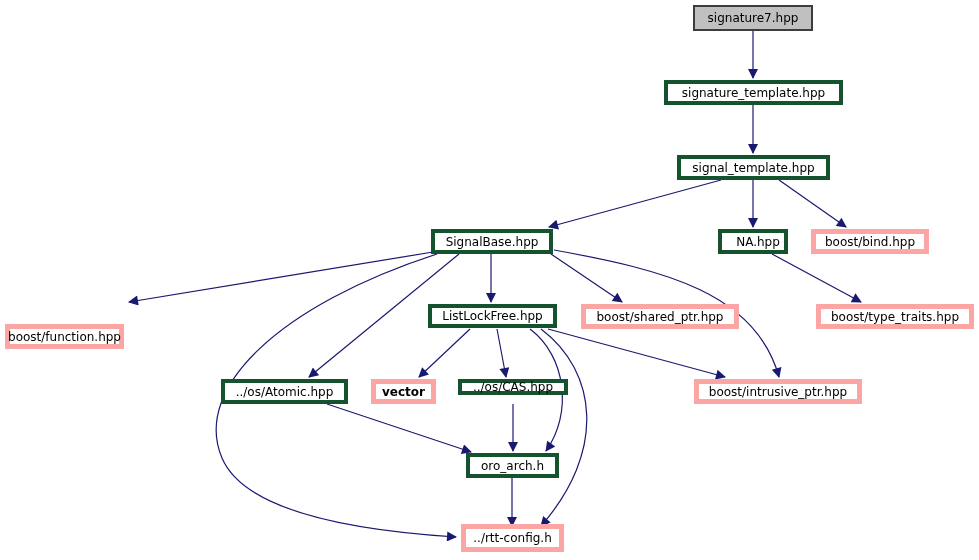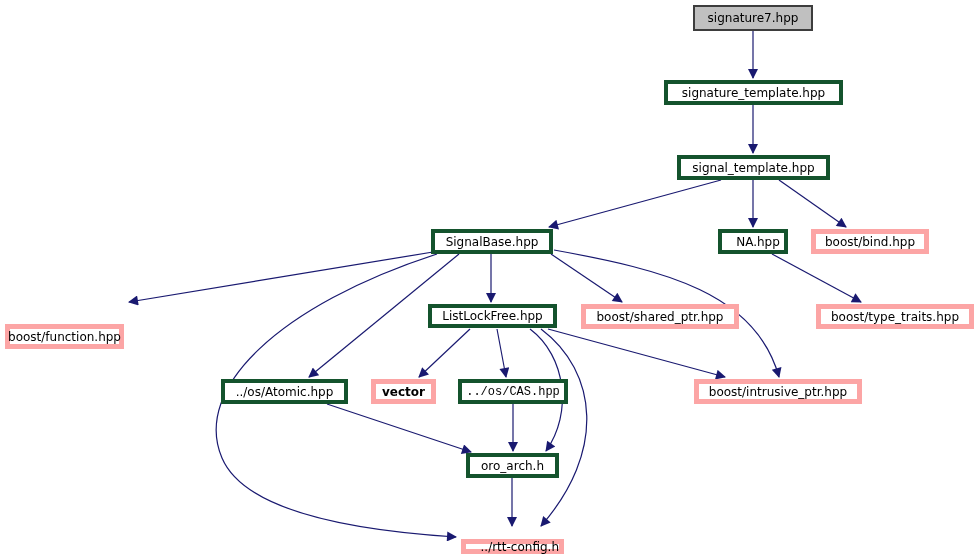--- a/index.html
+++ b/index.html
@@ -86,25 +86,25 @@
     </div>
     <div class="node external" style="left: 816px; top: 304px; width: 158px; height: 25px;">
       <span>boost/type_traits.hpp</span>
     </div>
     <div class="node internal" style="left: 221px; top: 379px; width: 127px; height: 25px;">
       <span>../os/Atomic.hpp</span>
     </div>
     <div class="node external" style="left: 371px; top: 379px; width: 65px; height: 25px; font-weight: bold;">
       <span>vector</span>
     </div>
-    <div class="node internal" style="left: 458px; top: 379px; width: 110px; height: 25px; font-family: Liberation Mono, monospace;">
+    <div class="node internal" style="left: 458px; top: 379px; width: 110px; height: 16px;">
       <span>../os/CAS.hpp</span>
     </div>
     <div class="node external" style="left: 694px; top: 379px; width: 168px; height: 25px;">
       <span>boost/intrusive_ptr.hpp</span>
     </div>
     <div class="node internal" style="left: 466px; top: 453px; width: 93px; height: 25px;">
       <span>oro_arch.h</span>
     </div>
-    <div class="node external" style="left: 461px; top: 539px; width: 103px; height: 15px; justify-content: flex-end;">
+    <div class="node external" style="left: 461px; top: 524px; width: 103px; height: 28px;">
       <span>../rtt-config.h</span>
     </div>
   </div>
 
 </body></html>

